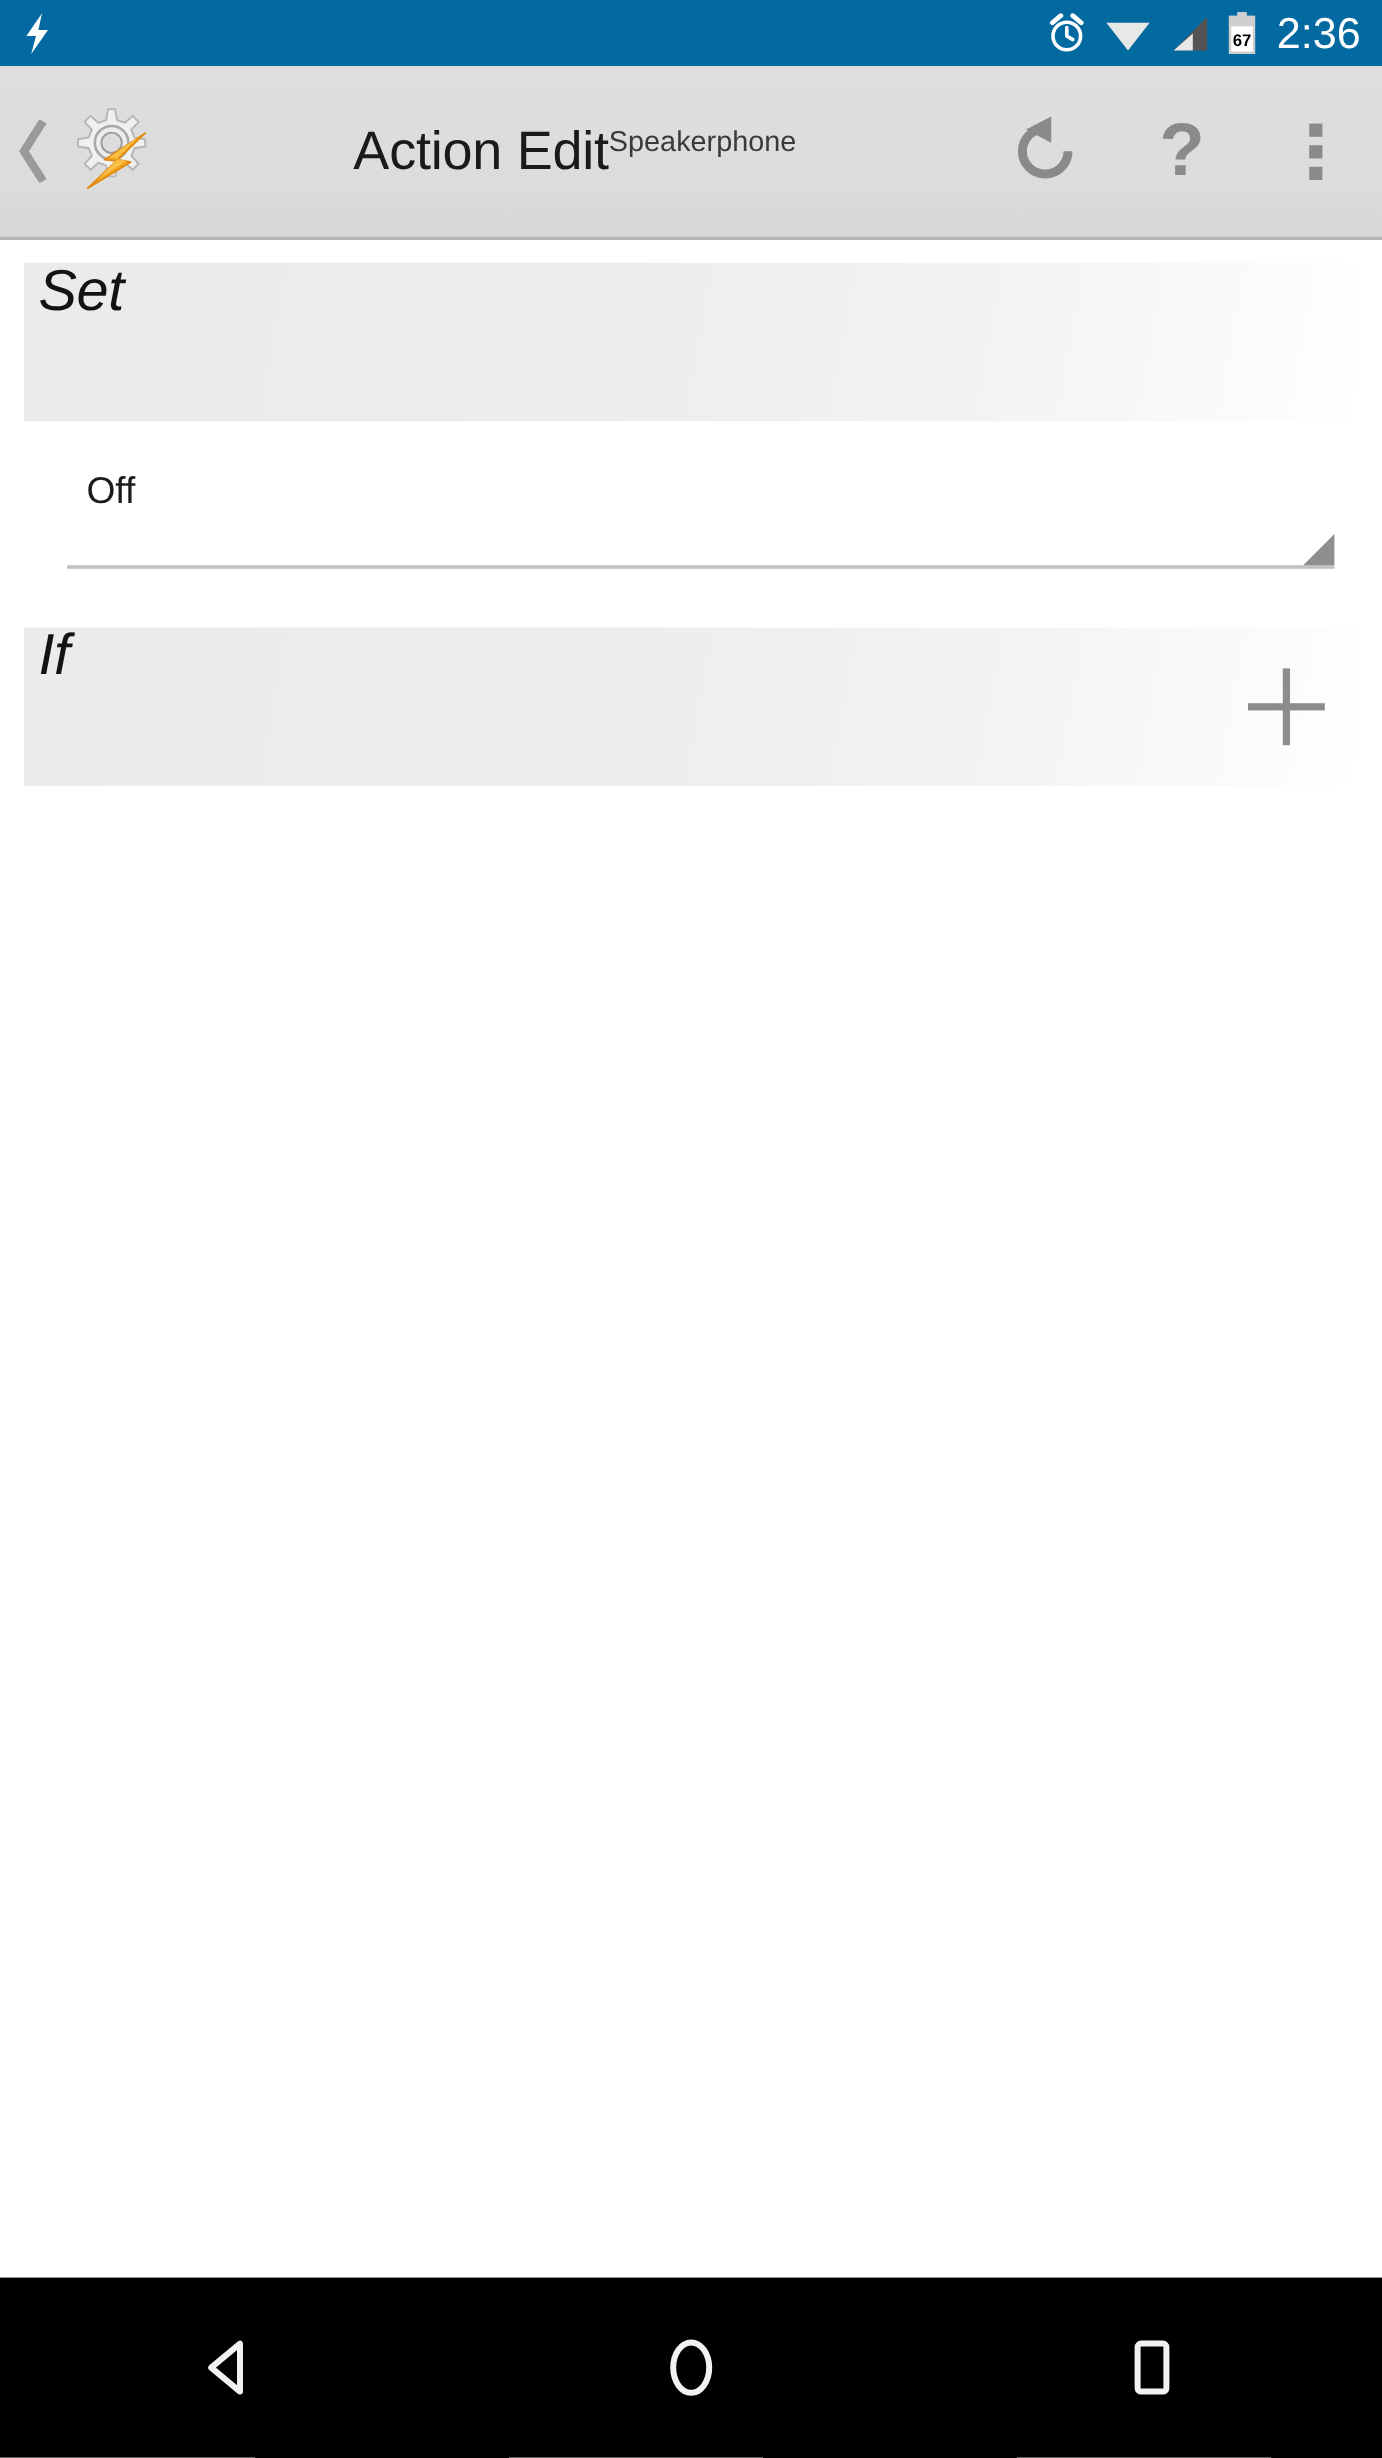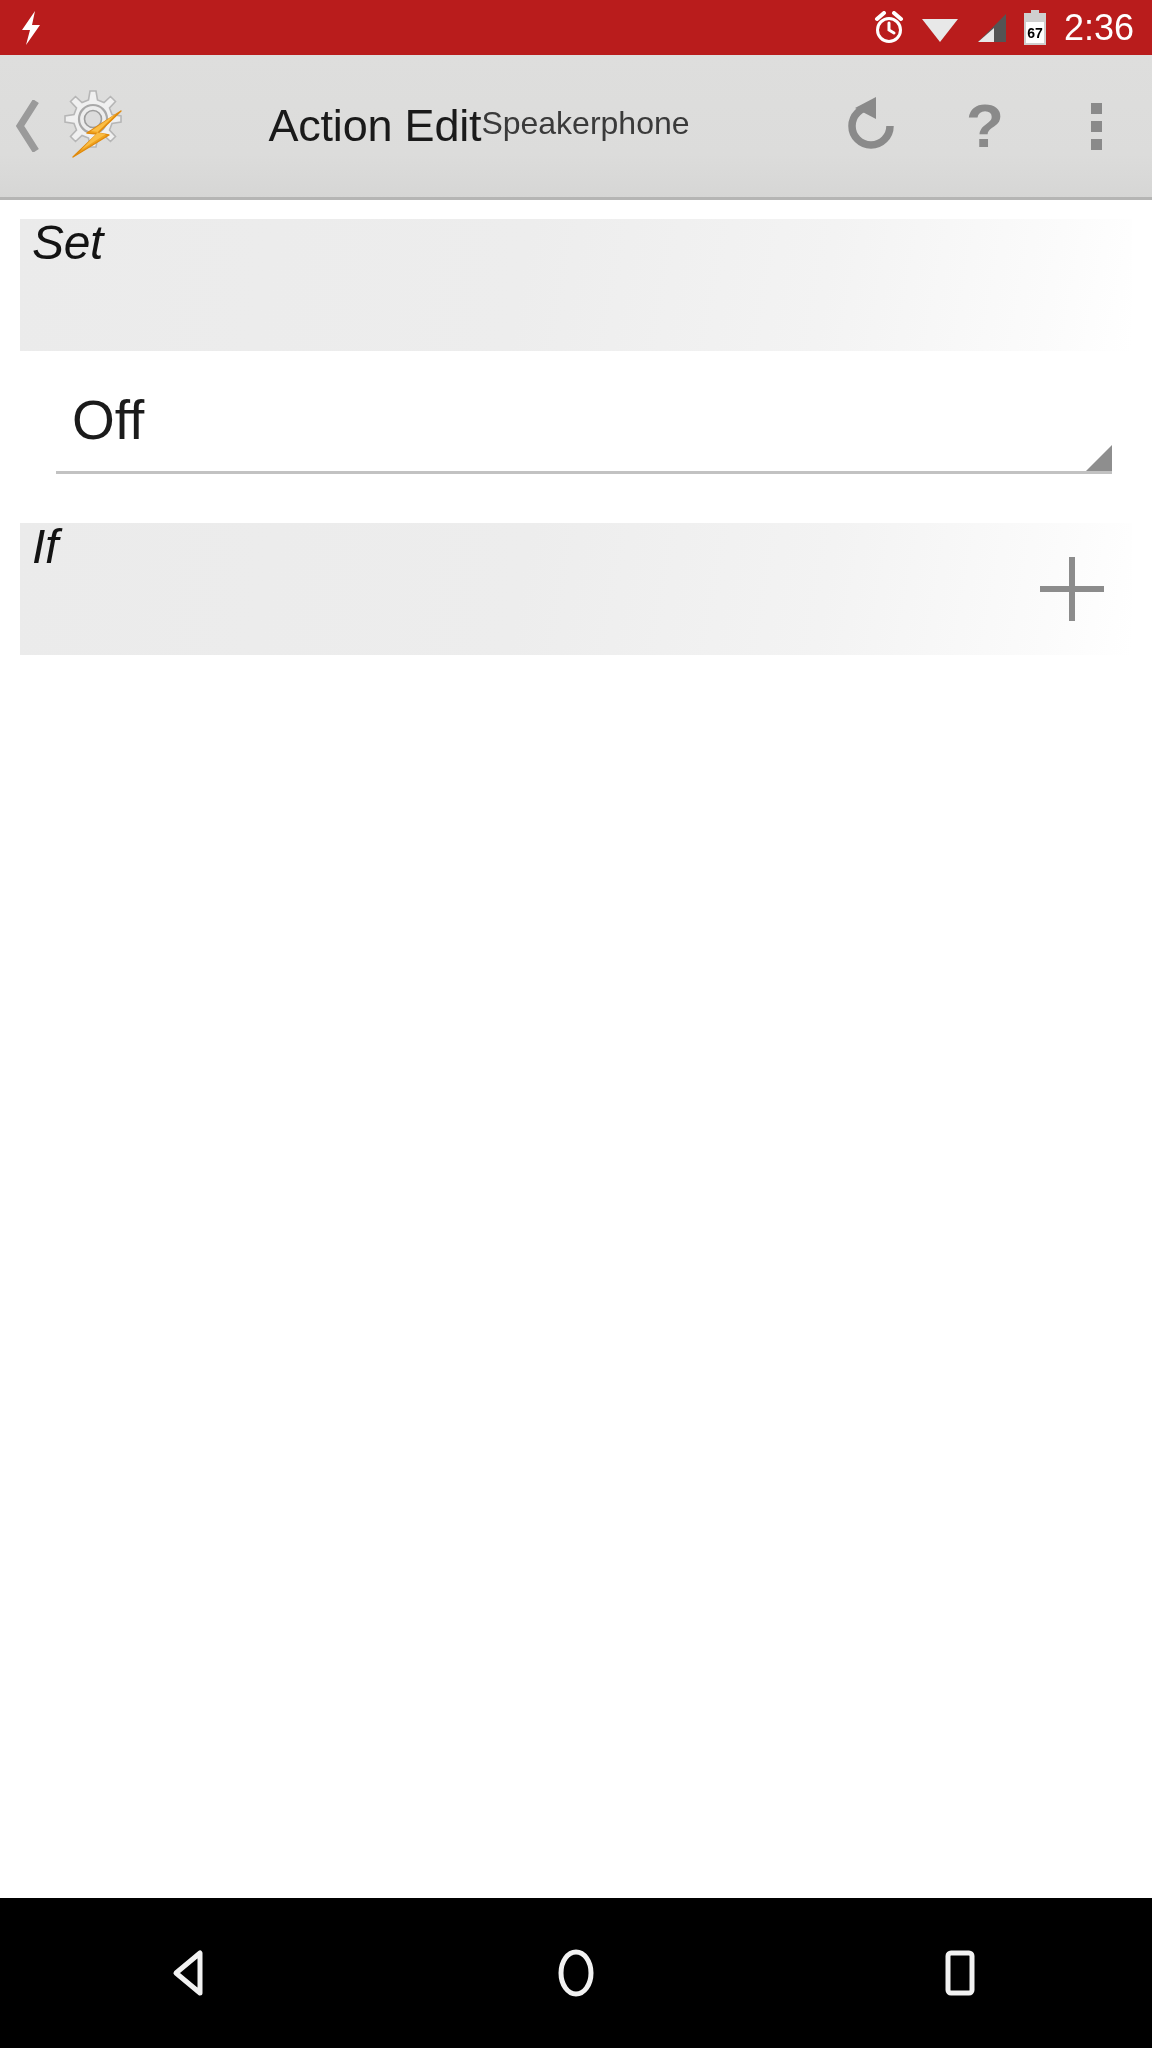--- a/index.html
+++ b/index.html
@@ -14,21 +14,21 @@
     overflow: hidden;
     position: relative;
   }
 
   
   .status-bar {
     position: absolute;
     top: 0; left: 0;
     width: 1152px;
     height: 55px;
-    background: #b91c1c;
+    background: #0369a1;
     display: flex;
     align-items: center;
     justify-content: space-between;
     padding: 17px 18px;
     box-sizing: border-box;
   }
   .status-left { display: flex; align-items: center; gap: 10px; }
   .status-right { display: flex; align-items: center; gap: 14px; }
 
   .sb-bolt { width: 26px; height: 36px; display:block; }
@@ -80,21 +80,21 @@
     min-width: 0;
   }
   .ab-title {
     font-size: 45px;
     color: #1a1a1a;
     line-height: 1.02;
     font-weight: 400;
     letter-spacing: -0.2px;
   }
   .ab-subtitle {
-    font-size: 32px;
+    font-size: 24px;
     color: #3a3a3a;
     line-height: 1.15;
     font-weight: 400;
     margin-top: 2px;
   }
   .ab-actions {
     display: flex;
     align-items: center;
     height: 100%;
     flex: 0 0 auto;
@@ -195,21 +195,21 @@
     box-sizing: border-box;
   }
   .spinner {
     position: relative;
     height: 82px;
     border-bottom: 3px solid #c2c2c2;
     display: flex;
     align-items: flex-start;
   }
   .spinner-value {
-    font-size: 55px;
+    font-size: 31px;
     color: #1b1b1b;
     line-height: 1;
     padding-left: 16px;
     padding-top: 4px;
   }
   .spinner-arrow {
     position: absolute;
     right: 0;
     bottom: 0;
     width: 0; height: 0;

